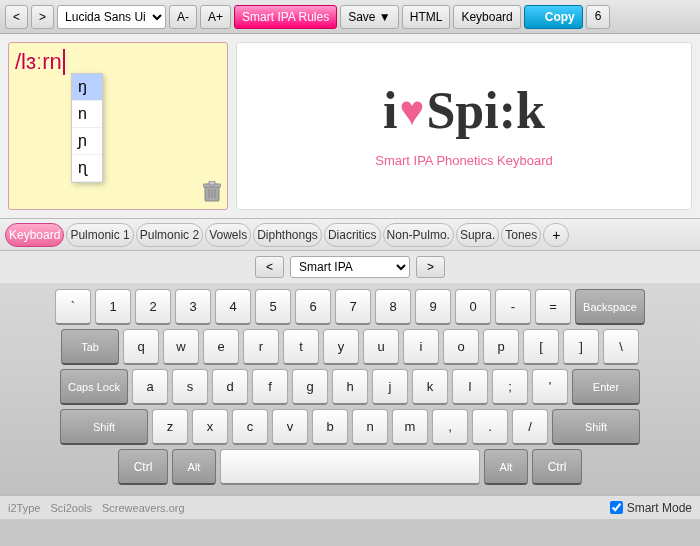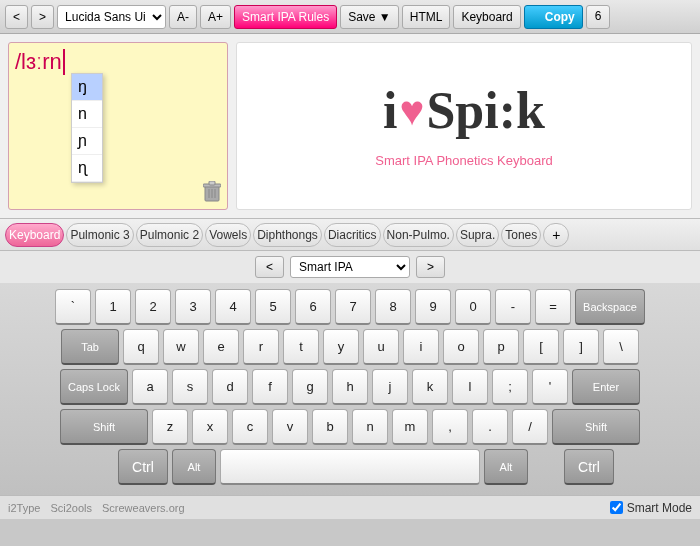--- a/index.html
+++ b/index.html
@@ -264,21 +264,21 @@
       border-bottom: 2px solid #555;
       color: #fff;
       font-size: 11px;
     }
     .key-backspace { min-width: 70px; font-size: 11px; }
     .key-tab { min-width: 58px; font-size: 11px; }
     .key-caps { min-width: 68px; font-size: 11px; }
     .key-enter { min-width: 68px; font-size: 11px; }
     .key-shift-l { min-width: 88px; font-size: 11px; }
     .key-shift-r { min-width: 88px; font-size: 11px; }
-    .key-ctrl { min-width: 50px; font-size: 14px; margin-left: 32px; }
+    .key-ctrl { min-width: 50px; font-size: 12px; }
     .key-alt { min-width: 44px; font-size: 11px; }
     .key-space { min-width: 260px; }
 
     
     #footer {
       background: #e0e0e0;
       border-top: 1px solid #bbb;
       padding: 3px 8px;
       display: flex;
       align-items: center;
@@ -353,21 +353,21 @@
       <span id="logo-spik">Spi</span>
         <span style="color:#333;">:</span>
         <span>k</span>
     </div>
     <div id="logo-subtitle">Smart IPA Phonetics Keyboard</div>
   </div>
 </div>
 
 <div id="tabs-row">
 <button class="tab-btn active">Keyboard</button>
-    <button class="tab-btn">Pulmonic 3</button>
+    <button class="tab-btn">Pulmonic 1</button>
     <button class="tab-btn">Pulmonic 2</button>
     <button class="tab-btn">Vowels</button>
     <button class="tab-btn">Diphthongs</button>
     <button class="tab-btn">Diacritics</button>
     <button class="tab-btn">Non-Pulmo.</button>
     <button class="tab-btn">Supra.</button>
     <button class="tab-btn">Tones</button>
     <button class="tab-plus">+</button>
   </div>
 

